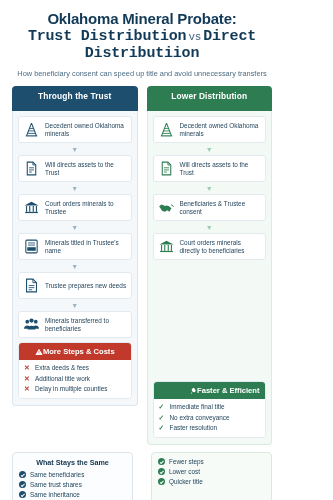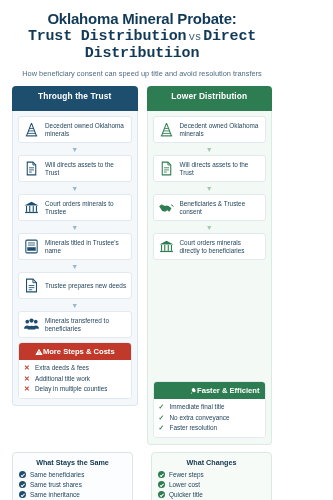--- a/index.html
+++ b/index.html
@@ -176,21 +176,21 @@
 
 <div class="page">
 
   <div class="title">
     <span>Oklahoma Mineral Probate:</span>
     <span class="l2">
       <span>Trust Distribution</span><span class="vs">vs</span><span>Direct Distributiion</span>
     </span>
   </div>
 
-  <div class="subtitle">How beneficiary consent can speed up title and avoid resolution transfers</div>
+  <div class="subtitle">How beneficiary consent can speed up title and avoid unnecessary transfers</div>
 
   <div class="cols">
 
     <div class="col">
       <div class="col-head trust">Through the Trust</div>
       <div class="col-body trust">
 
         <div class="step">
           <span class="ic">
             <svg width="17" height="17" viewBox="0 0 24 24">
@@ -386,21 +386,20 @@
         <span class="dot"></span>
         <span>Same trust shares</span>
       </div>
       <div class="pl">
         <span class="dot"></span>
         <span>Same inheritance</span>
       </div>
     </div>
 
     <div class="panel g">
-      <div class="panel-title">What Changes</div>
       <div class="pl">
         <span class="dot g"></span>
         <span>Fewer steps</span>
       </div>
       <div class="pl">
         <span class="dot g"></span>
         <span>Lower cost</span>
       </div>
       <div class="pl">
         <span class="dot g"></span>

